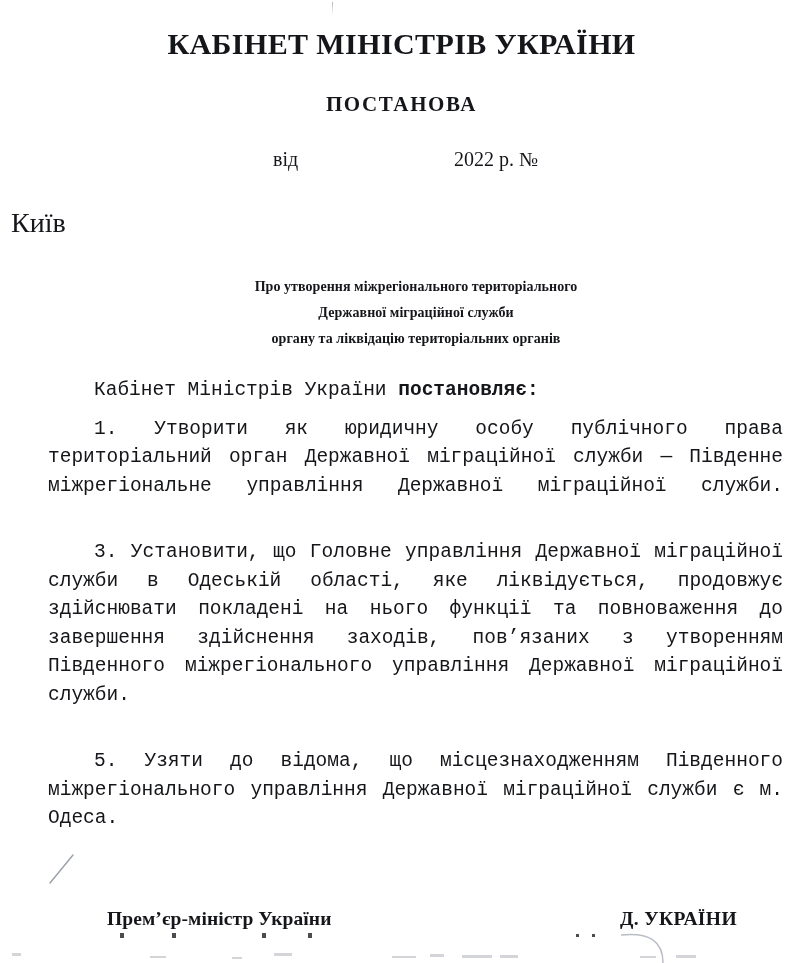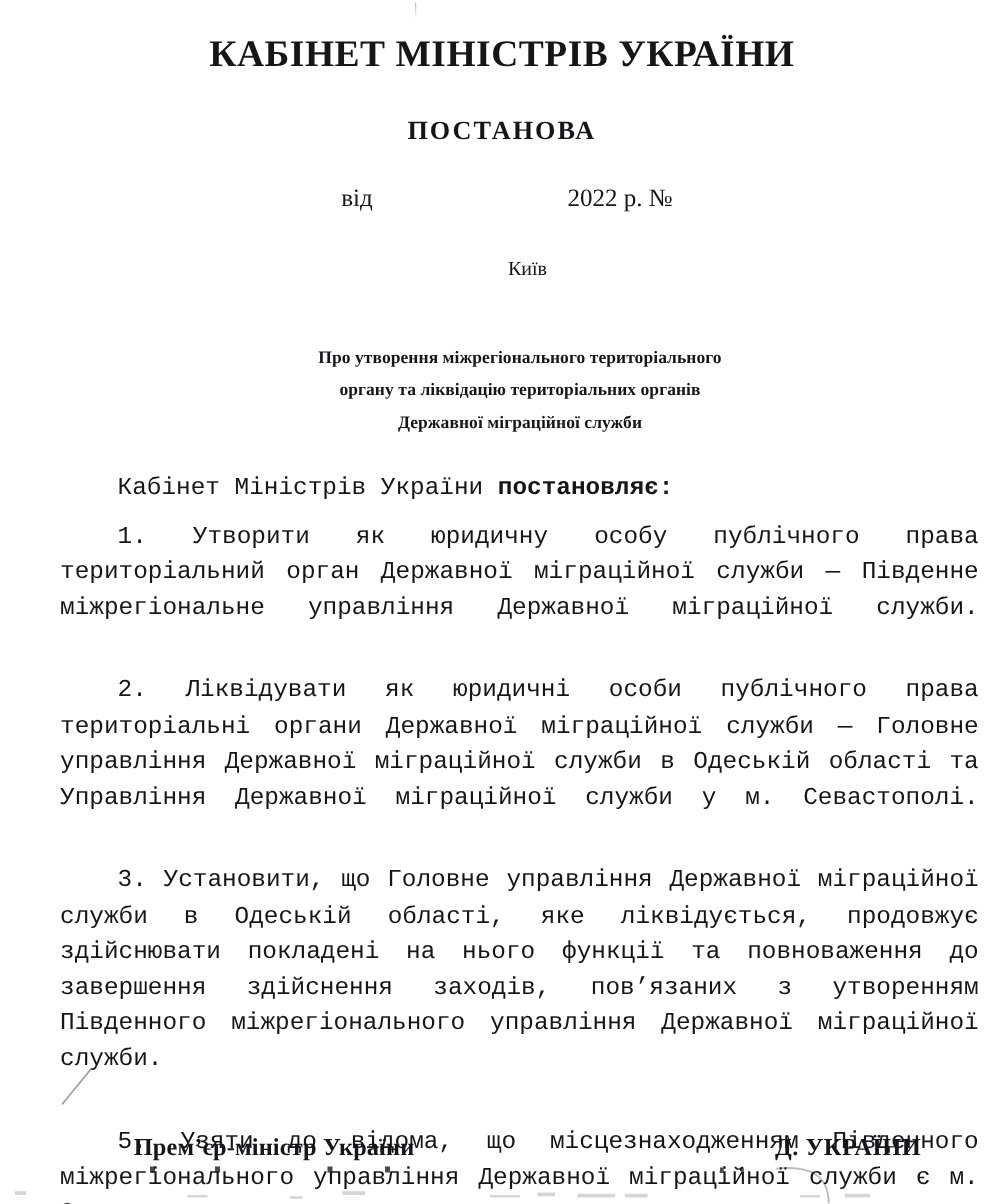--- a/index.html
+++ b/index.html
@@ -106,23 +106,23 @@
     position: absolute;
     left: 454px;
     top: 0;
   }
 
   .city-line {
     position: absolute;
     left: 0;
     top: 207px;
     width: 803px;
-    font-size: 16px;
-    text-align: center;
-    padding-left: 41px;
+    font-size: 28px;
+    text-align: left;
+    padding-left: 11px;
     box-sizing: border-box;
   }
 
   
   .subject-title {
     position: absolute;
     left: 112px;
     top: 274px;
     width: 608px;
     text-align: center;
@@ -240,32 +240,31 @@
 
   <div class="date-line">
     <span class="date-from">від</span>
     <span class="date-year">2022 р. №</span>
   </div>
 
   <div class="city-line">Київ</div>
 
   <div class="subject-title">
     <span class="tl">Про утворення міжрегіонального територіального</span>
+    <span class="tl">Державної міграційної служби</span>
     <span class="tl">органу та ліквідацію територіальних органів</span>
-    <span class="tl">Державної міграційної служби</span>
   </div>
 
   <div class="body-block">
 
     <p class="lead">
       <span>Кабінет Міністрів України </span><span class="lead-strong">постановляє:</span>
     </p>
 
     <p class="clause j">1. Утворити як юридичну особу публічного права територіальний орган Державної міграційної служби — Південне міжрегіональне управління Державної міграційної служби.</p>
-    <p class="clause j">2. Ліквідувати як юридичні особи публічного права територіальні органи Державної міграційної служби — Головне управління Державної міграційної служби в Одеській області та Управління Державної міграційної служби у м. Севастополі.</p>
     <p class="clause j">3. Установити, що Головне управління Державної міграційної служби в Одеській області, яке ліквідується, продовжує здійснювати покладені на нього функції та повноваження до завершення здійснення заходів, пов’язаних з утворенням Південного міжрегіонального управління Державної міграційної служби.</p>
     <p class="clause j">5. Узяти до відома, що місцезнаходженням Південного міжрегіонального управління Державної міграційної служби є м. Одеса.</p>
 
   </div>
 
   <div class="signature">
     <span class="sig-role">Прем’єр-міністр України</span>
     <span class="sig-name">Д. УКРАЇНИ</span>
   </div>
 

